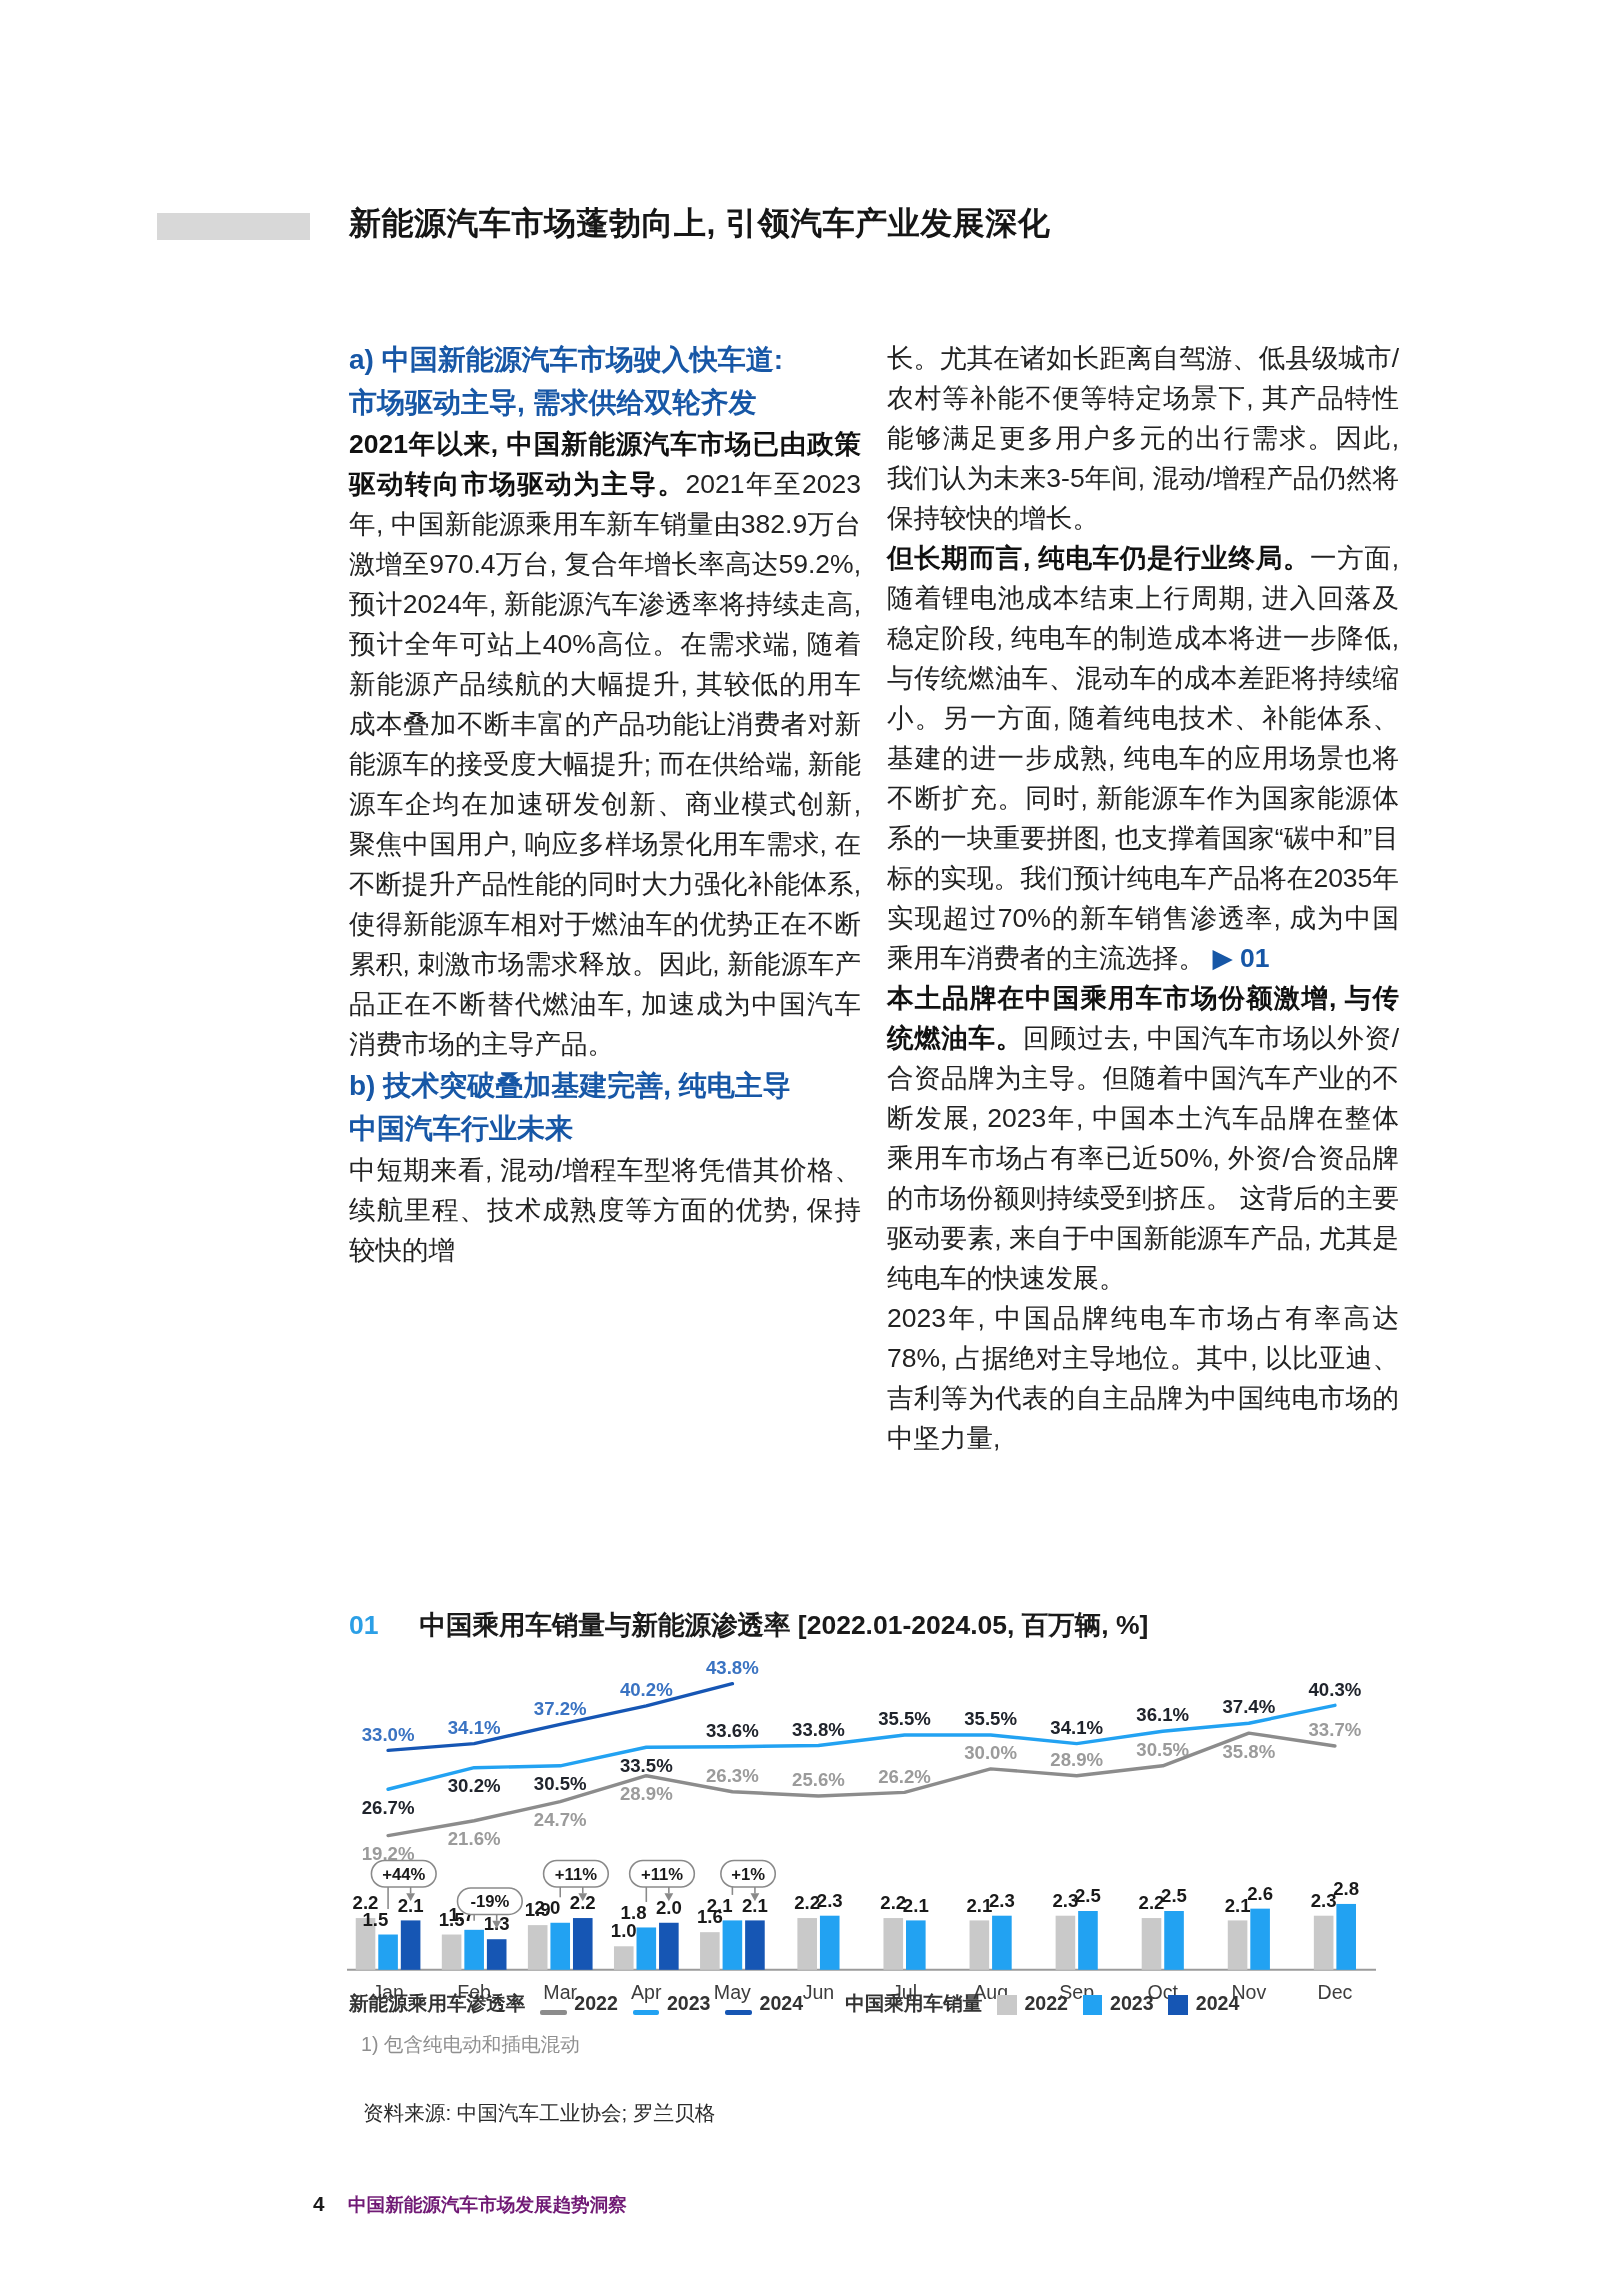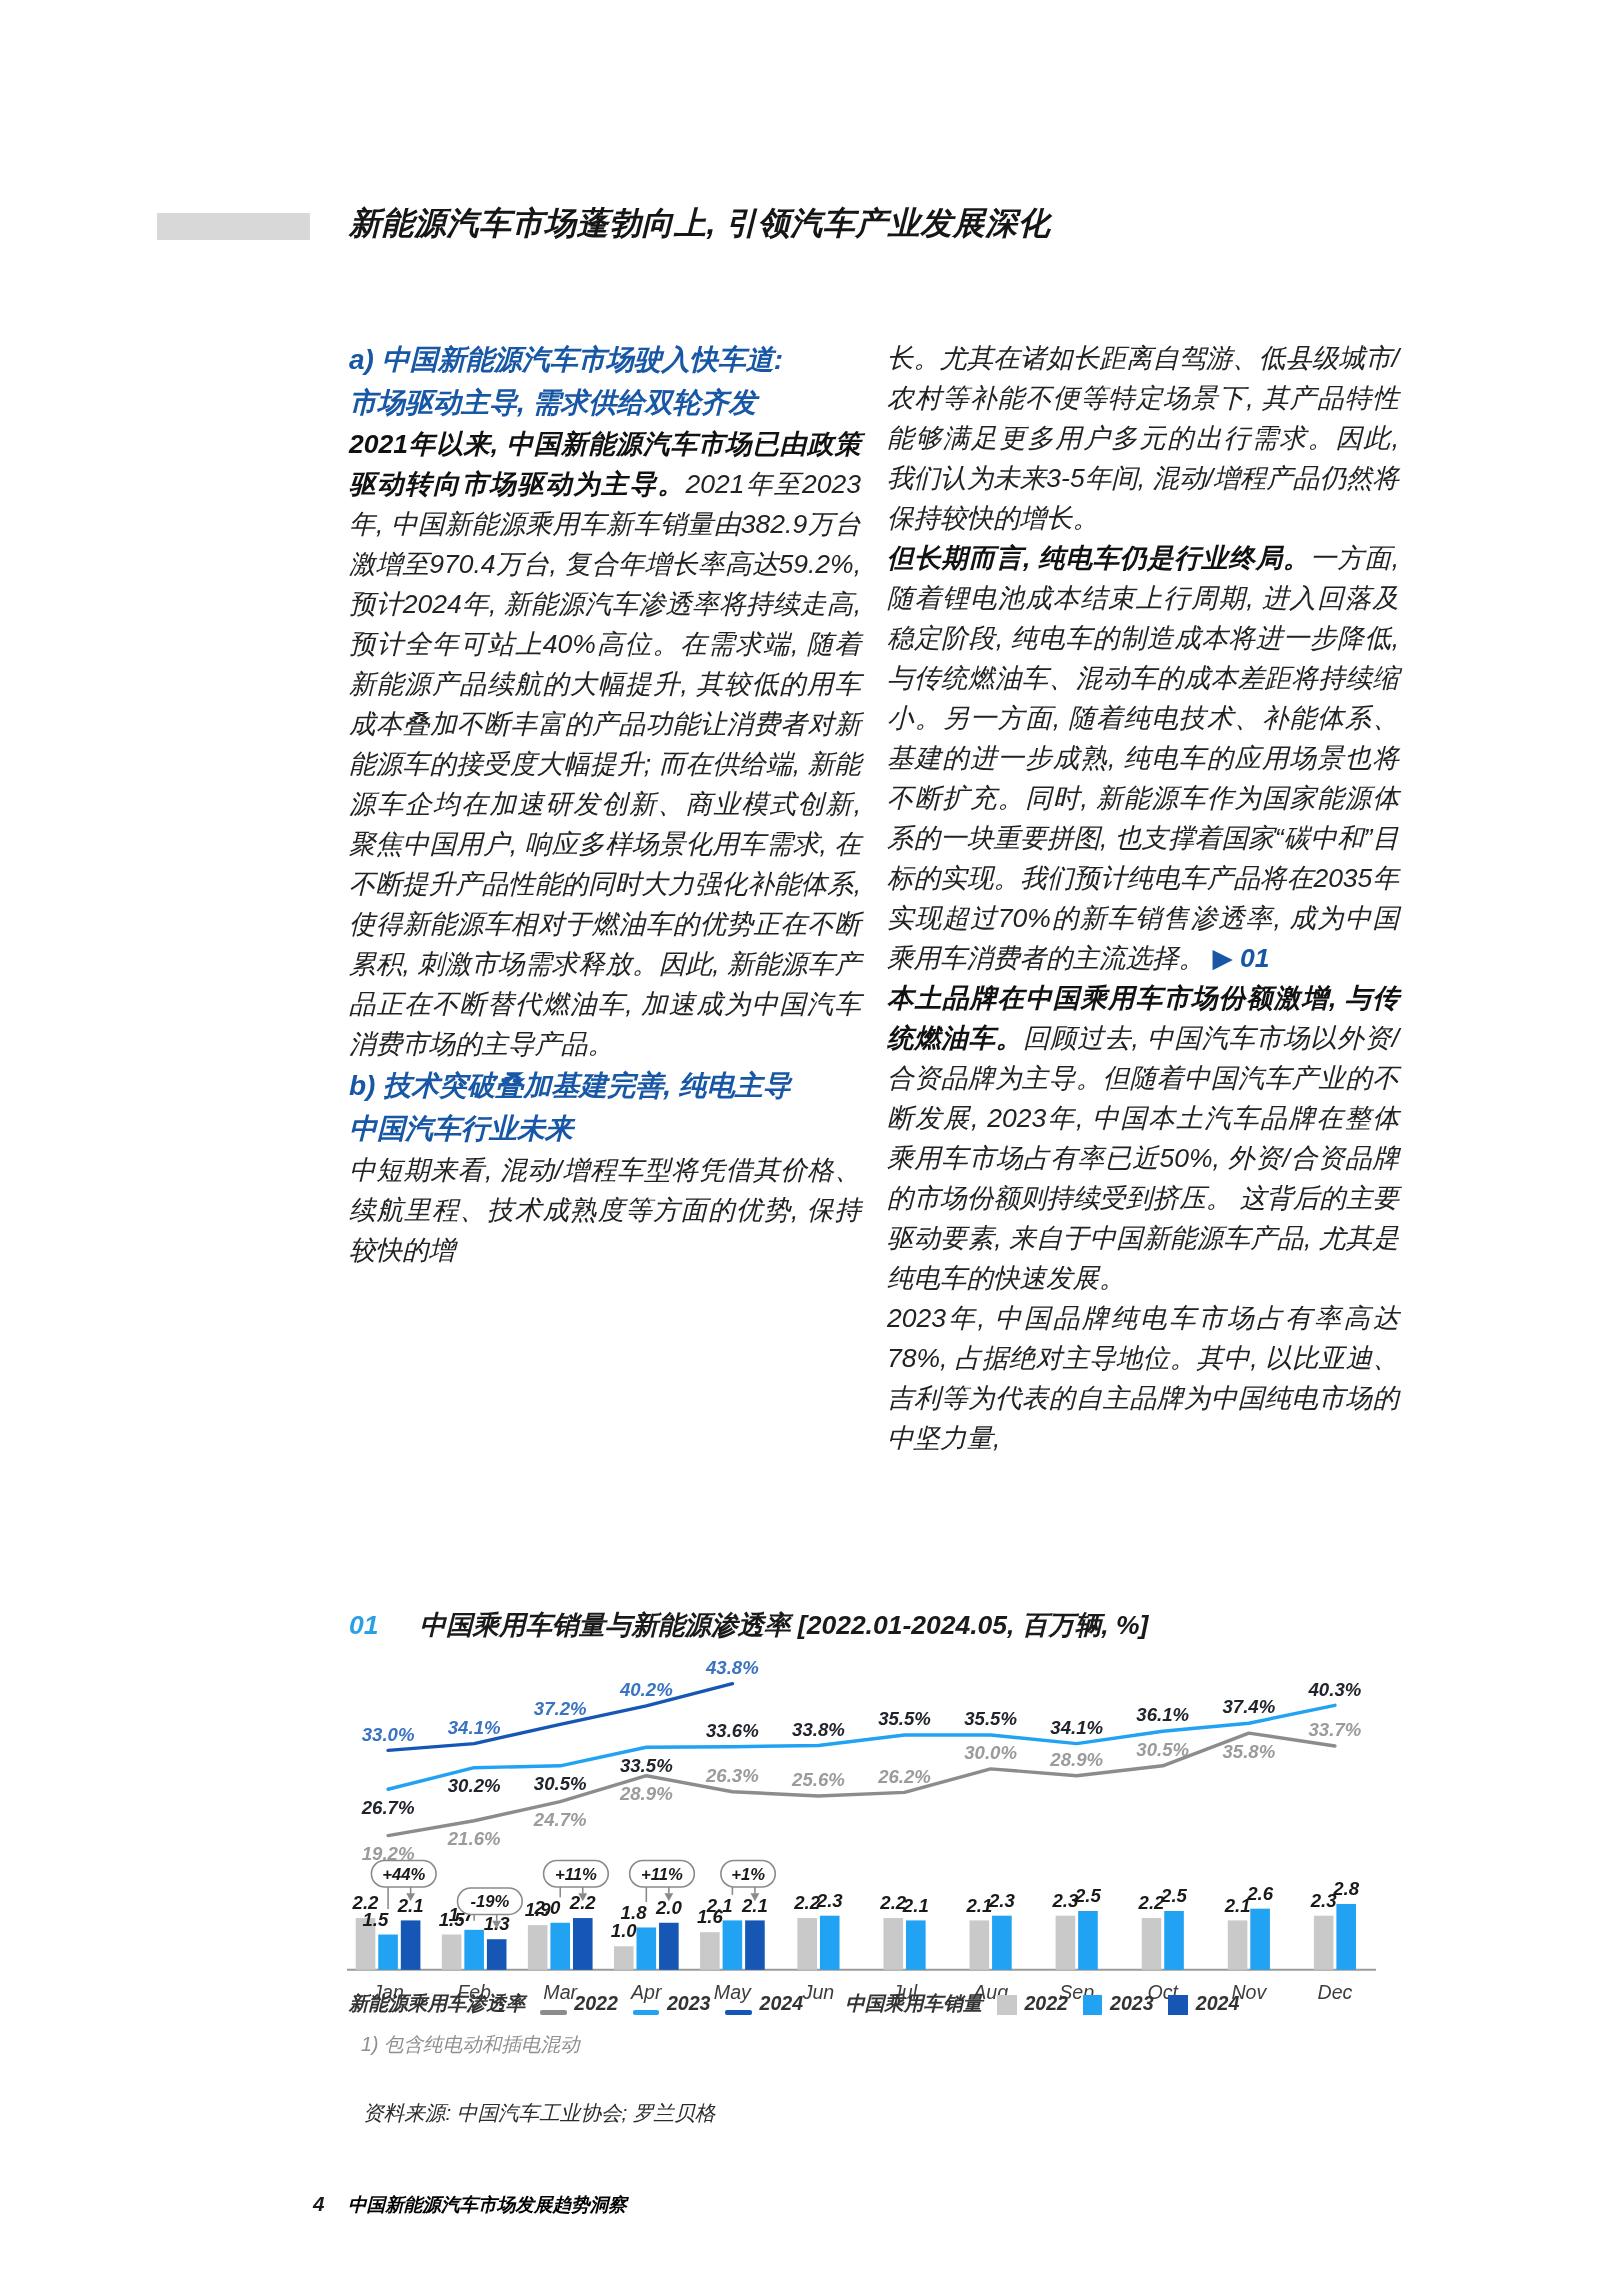--- a/index.html
+++ b/index.html
@@ -1,17 +1,17 @@
 <!DOCTYPE html>
 <html lang="zh"><head>
 <meta charset="utf-8">
 <style>
   html,body{margin:0;padding:0;background:#ffffff;}
   .page{position:relative;width:1584px;height:2293px;background:#ffffff;overflow:hidden;
-        font-family:"Liberation Sans","DejaVu Sans",sans-serif;color:#1f1f1f;font-style:italic;}
+        font-family:"Liberation Sans","DejaVu Sans",sans-serif;color:#1f1f1f;}
   .accent-bar{position:absolute;left:157px;top:213px;width:153px;height:26.5px;background:#d8d8d8;}
   .doc-title{position:absolute;left:349px;top:202px;margin:0;font-size:32px;font-weight:bold;color:#161616;letter-spacing:0.5px;}
   .col{position:absolute;top:338px;width:512px;}
   .col-left{left:349px;}
   .col-right{left:887px;}
   h2.sec{margin:0;font-size:28px;line-height:43px;font-weight:bold;color:#1757A6;}
   p.body{margin:0;font-size:26.5px;line-height:40px;text-align:justify;color:#222222;}
   strong.lead{font-weight:bold;color:#111111;}
   .mt-para-a{margin-top:33px;}
   .mt-sec{margin-top:39px;}
@@ -27,21 +27,21 @@
   .legend{position:absolute;left:349px;top:1990px;display:flex;align-items:center;gap:14.7px;
           font-size:19.6px;color:#333333;font-weight:600;}
   .lg-item{display:flex;align-items:flex-end;gap:7.8px;}
   .sw-line{display:inline-block;width:26.5px;height:4.9px;border-radius:2px;background:#999;}
   .sw-sq{display:inline-block;width:19.6px;height:19.6px;background:#999;}
   .lg-gap{margin-left:27.4px;}
   .footnote{position:absolute;left:361px;top:2031px;font-size:19.6px;color:#8f8f8f;}
   .source{position:absolute;left:363px;top:2099px;font-size:20.6px;color:#2b2b2b;}
   .footer{position:absolute;left:313px;top:2192px;display:flex;align-items:baseline;gap:23.5px;}
   .pgnum{font-size:20.6px;font-weight:bold;color:#1a1a1a;}
-  .pgdoc{font-size:18.6px;font-weight:bold;color:#000000;text-align:center;}
+  .pgdoc{font-size:18.6px;font-weight:bold;color:#701a75;text-align:center;}
 </style>
 </head>
 <body>
 
 <div class="page">
 
   <div class="accent-bar"></div>
   <h1 class="doc-title">新能源汽车市场蓬勃向上, 引领汽车产业发展深化</h1>
 
   <div class="col col-left">

